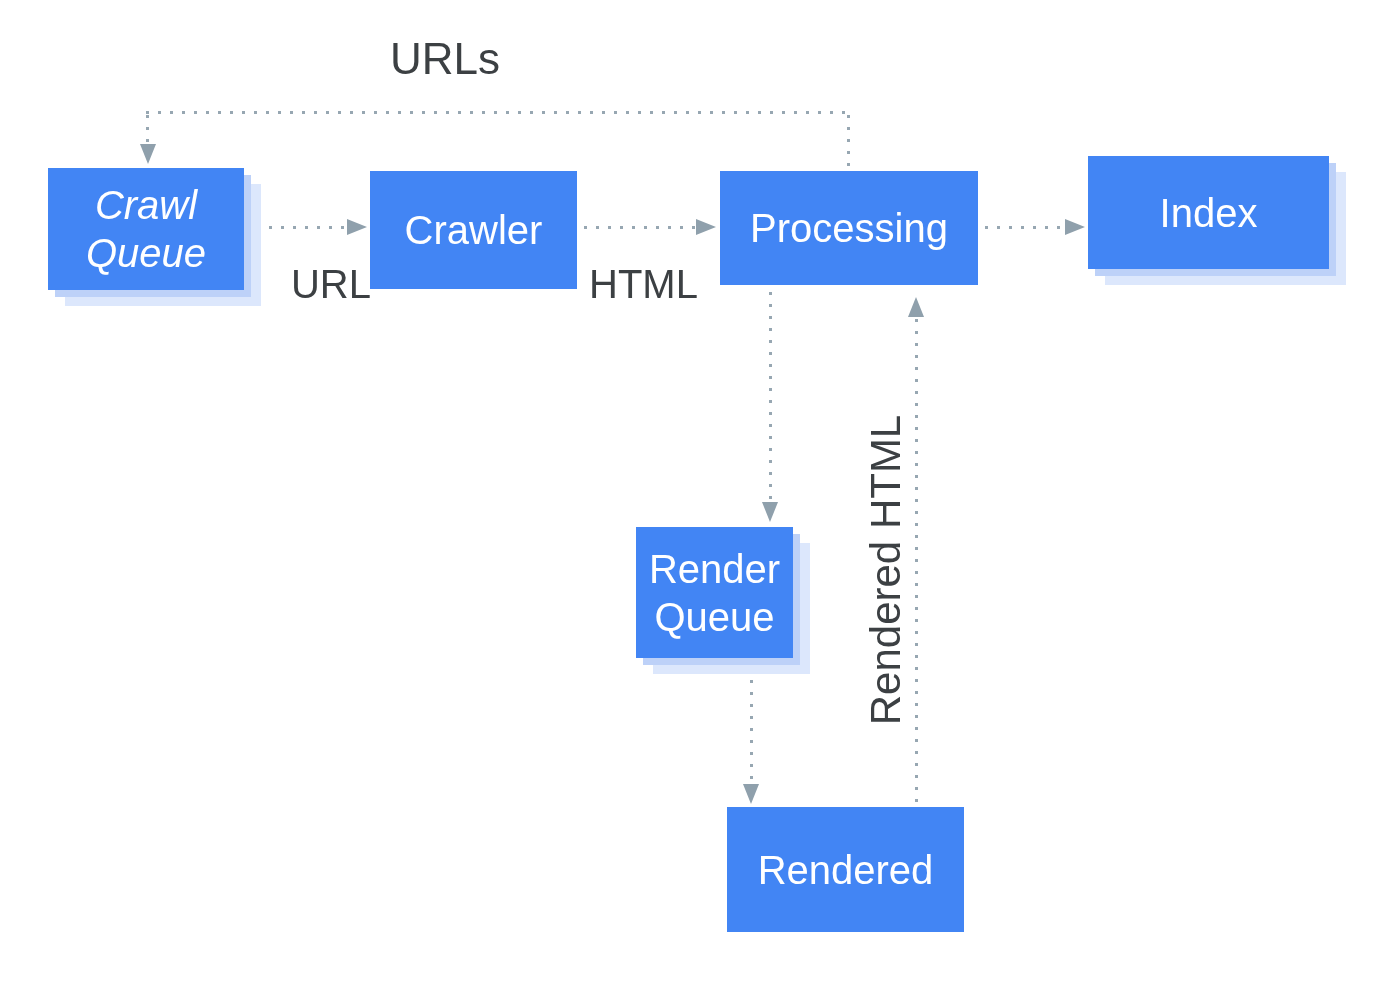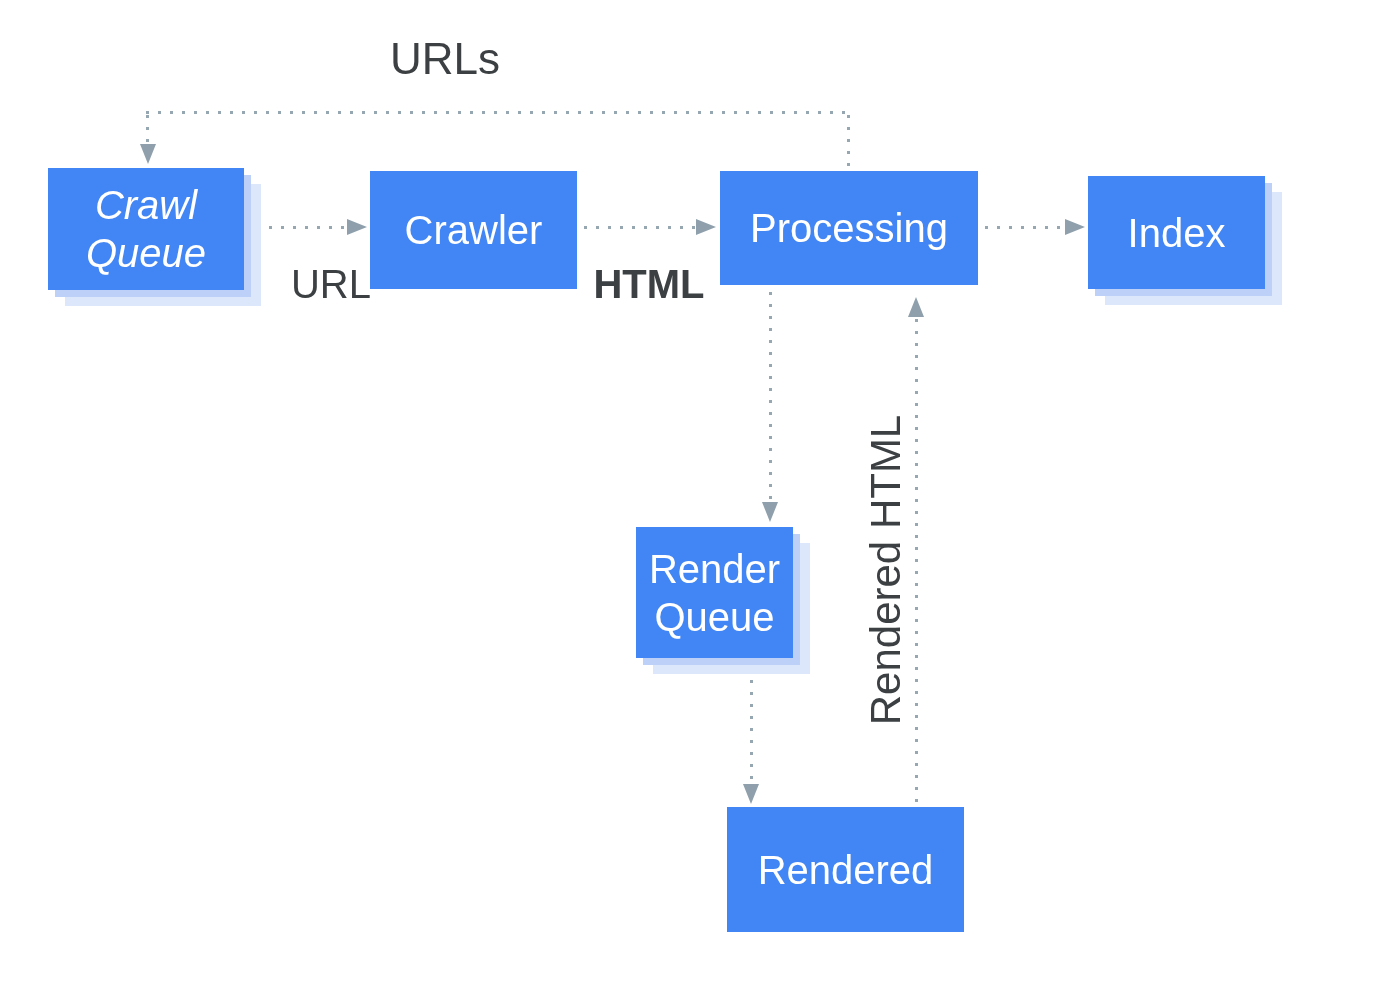--- a/index.html
+++ b/index.html
@@ -85,36 +85,36 @@
   <div class="arr down" style="left:762px; top:502px;"></div>
 
   <div class="dot-v" style="left:750px; top:680px; height:104px;"></div>
   <div class="arr down" style="left:743px; top:784px;"></div>
 
   <div class="arr up" style="left:908px; top:297px;"></div>
   <div class="dot-v" style="left:915px; top:319px; height:488px;"></div>
 
   <div class="edge-label" style="left:390px; top:34px; font-size:44px;">URLs</div>
   <div class="edge-label" style="left:251px; top:262px; width:120px; text-align:right; font-size:40px;">URL</div>
-  <div class="edge-label" style="left:589px; top:262px; width:120px; text-align:center; font-size:40px;font-weight:bold;">HTML</div>
+  <div class="edge-label" style="left:589px; top:262px; width:120px; text-align:left; font-size:40px;">HTML</div>
   <div class="edge-label" style="left:886px; top:570px; font-size:42px; transform:translate(-50%,-50%) rotate(-90deg);">Rendered HTML</div>
 
   <div class="node store" style="left:48px; top:168px; width:196px; height:122px;font-style:italic;">
     <span>Crawl Queue</span>
   </div>
 
   <div class="node" style="left:370px; top:171px; width:207px; height:118px;">
     <span>Crawler</span>
   </div>
 
   <div class="node" style="left:720px; top:171px; width:258px; height:114px;">
     <span>Processing</span>
   </div>
 
-  <div class="node store" style="left:1088px; top:176px; width:177px; height:113px;">
+  <div class="node store" style="left:1088px; top:156px; width:241px; height:113px;">
     <span>Index</span>
   </div>
 
   <div class="node store" style="left:636px; top:527px; width:157px; height:131px;">
     <span>Render Queue</span>
   </div>
 
   <div class="node" style="left:727px; top:807px; width:237px; height:125px;">
     <span>Rendered</span>
   </div>

